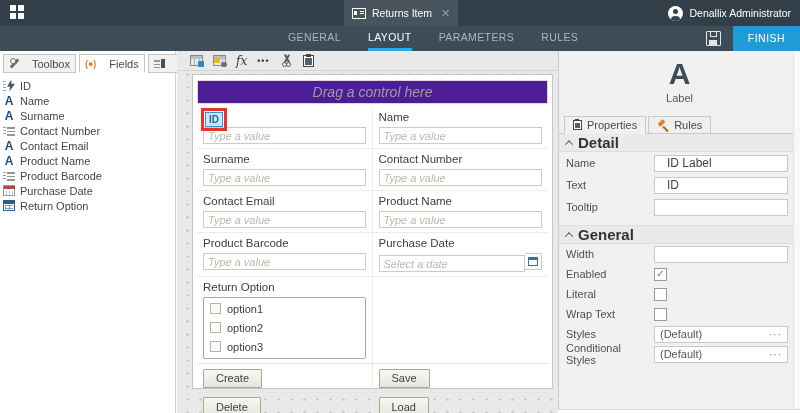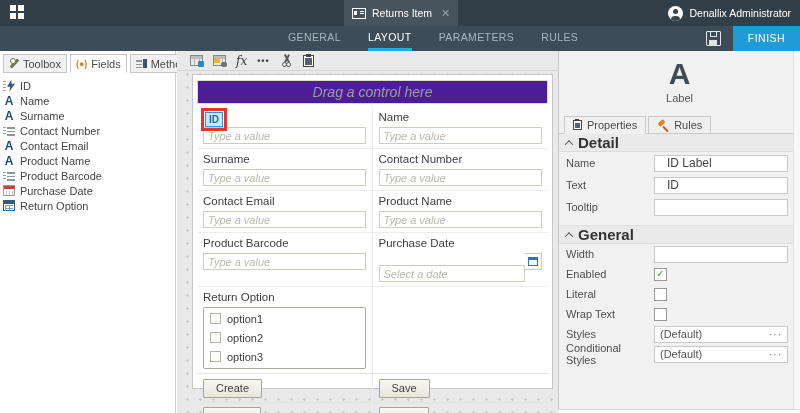--- a/index.html
+++ b/index.html
@@ -29,21 +29,21 @@
   .nav-tab.active{color:#fff;border-bottom-color:#29aae1;}
   .ic-save{position:absolute;left:706px;top:31px;width:13px;height:13px;border:1px solid #dfe7ea;border-radius:1px;cursor:pointer;}
   .ic-save::before{content:"";position:absolute;top:0;left:3px;width:5px;height:4px;border:1px solid #dfe7ea;border-top:none;}
   .ic-save::after{content:"";position:absolute;bottom:0;left:2px;width:8px;height:5px;background:#dfe7ea;}
   .finish{position:absolute;left:733px;top:26px;width:67px;height:25px;background:#1f9cd8;color:#fff;
           font-size:10.5px;letter-spacing:.5px;text-align:center;line-height:25px;cursor:pointer;}
 
   
   .left-panel{position:absolute;left:0;top:51px;width:176px;height:362px;background:#fff;border-right:1px solid #cfcfcf;box-sizing:border-box;}
   .lp-tabs{display:flex;gap:3px;padding:3px 0 0 3px;}
-  .lp-tab{height:17px;display:flex;align-items:center;gap:4px;padding:0 5px;border:1px solid #c5c5c5;background:#f1f1f1;font-size:11px;color:#4a4a4a;cursor:pointer;}
+  .lp-tab{height:17px;display:flex;align-items:center;gap:13px;padding:0 5px;border:1px solid #c5c5c5;background:#f1f1f1;font-size:11px;color:#4a4a4a;cursor:pointer;}
   .lp-tab.active{background:#fff;border-bottom-color:#fff;}
   .ic-wrench{width:10px;height:11px;position:relative;}
   .ic-wrench::before{content:"";position:absolute;left:4px;top:0;width:3px;height:11px;background:#6e7257;transform:rotate(42deg);border-radius:1px;}
   .ic-wrench::after{content:"";position:absolute;left:1px;top:0;width:4px;height:4px;border:1.5px solid #6e7257;border-radius:50%;background:#fff;}
   .ic-fields{color:#d9832b;font-size:9px;font-weight:bold;line-height:10px;}
   .ic-methods{width:11px;height:11px;position:relative;}
   .ic-methods::before{content:"";position:absolute;left:0;top:2px;width:6px;height:8px;
       background:repeating-linear-gradient(to bottom,#8e959b 0 1.5px,transparent 1.5px 3.5px);}
   .ic-methods::after{content:"";position:absolute;right:0;top:1px;width:4px;height:9px;background:#45505a;}
   .field-list{list-style:none;margin:5px 0 0;padding:0 0 0 3px;}
@@ -103,21 +103,21 @@
   .flabel{font-size:11.5px;color:#3d3d3d;height:15px;line-height:15px;}
   .flabel-row{height:15px;position:relative;}
   .finput{display:block;width:100%;height:17px;border:1px solid #c9cfc0;box-sizing:border-box;font-size:11px;
       padding:0 4px;color:#555;background:#fff;margin-top:2px;font-family:"Liberation Sans",sans-serif;}
   .finput::placeholder{font-style:italic;color:#b9b9ae;}
   .sel-label{display:inline-block;border:1px solid #3096d2;background:#cfe6f7;color:#1a6ea8;font-size:10px;
       font-weight:bold;padding:0 3px;height:13px;line-height:13px;cursor:pointer;}
   .ann{border:3px solid #e8332a;}
   .ann-id{position:absolute;left:-2px;top:-2px;display:inline-block;padding:1px;line-height:0;z-index:3;}
   .dgroup{display:flex;margin-top:2px;}
-  .dgroup .finput{margin-top:12px;flex:1;}
+  .dgroup .finput{margin-top:2px;flex:1;}
   .dbtn{width:17px;height:17px;border:1px solid #c9cfc0;border-left:none;box-sizing:border-box;background:#fdfdfd;
       display:flex;align-items:center;justify-content:center;cursor:pointer;}
   .dcal{width:10px;height:9px;border:1px solid #2e75b6;background:#fff;position:relative;box-sizing:border-box;}
   .dcal::before{content:"";position:absolute;left:0;top:0;width:8px;height:2px;background:#2e75b6;}
   .lbox{margin-top:2px;width:100%;height:62px;border:1px solid #a9a99f;border-radius:2px;background:#fff;
       box-sizing:border-box;padding:1px 0;}
   .opt{display:flex;align-items:center;gap:6px;height:19px;padding-left:6px;font-size:11px;color:#3d3d3d;}
   .cb{width:11px;height:11px;border:1px solid #b4b4aa;background:#fbfbf7;box-sizing:border-box;cursor:pointer;}
   .bcell{padding:4px 6px;box-sizing:border-box;border-top:1px solid #e3e3e0;min-height:27px;}
   .bcell:nth-child(odd){border-right:1px solid #ececea;}

